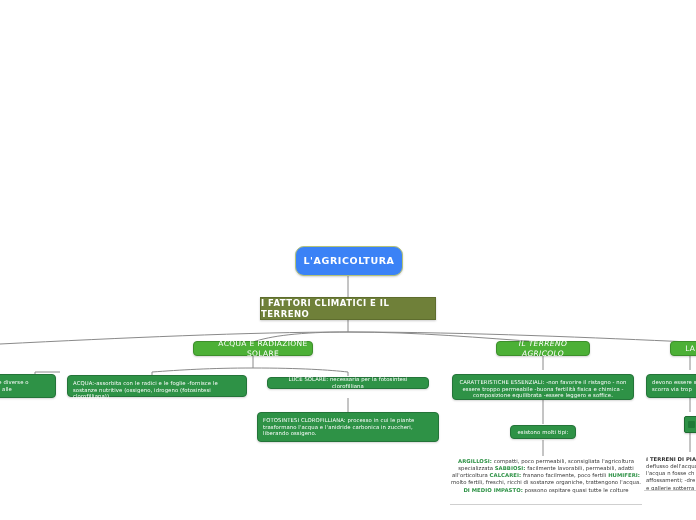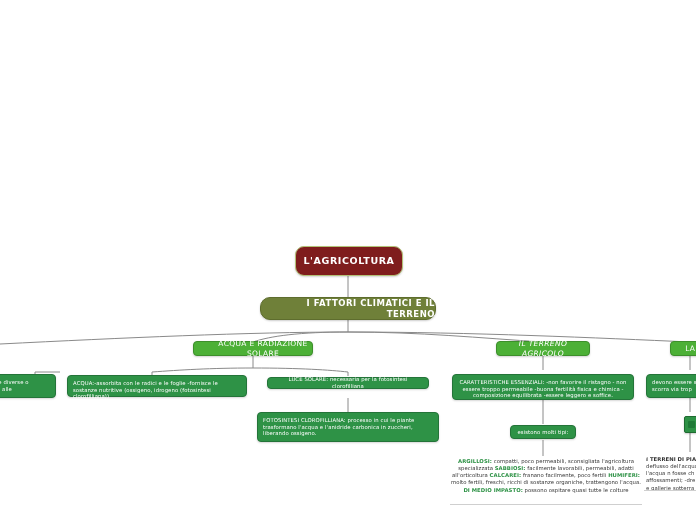--- a/index.html
+++ b/index.html
@@ -29,44 +29,44 @@
   }
   .node {
     position: absolute;
     box-sizing: border-box;
     border-radius: 4px;
     line-height: 1.25;
   }
 
   
   .node-root {
-    background: #7f1d1d;
+    background: #3b82f6;
     border: 1px solid #b3c277;
     border-radius: 9px;
     color: #ffffff;
     font-weight: bold;
     font-size: 9.5px;
     letter-spacing: 0.6px;
     text-align: center;
     display: flex;
     align-items: center;
     justify-content: center;
     box-shadow: 0 1px 2px rgba(0,0,0,0.18);
   }
 
   
   .node-l1 {
     background: #6f8039;
     border: 1px solid #5e6d2e;
-    border-radius: 10px;
+    border-radius: 0;
     color: #ffffff;
     font-weight: bold;
     font-size: 8.5px;
     letter-spacing: 0.5px;
-    text-align: right;
+    text-align: left;
     display: flex;
     align-items: center;
     justify-content: center;
     box-shadow: 0 1px 2px rgba(0,0,0,0.2);
   }
 
   
   .node-l2 {
     background: #4cb036;
     border: 1px solid #3d8f2b;

